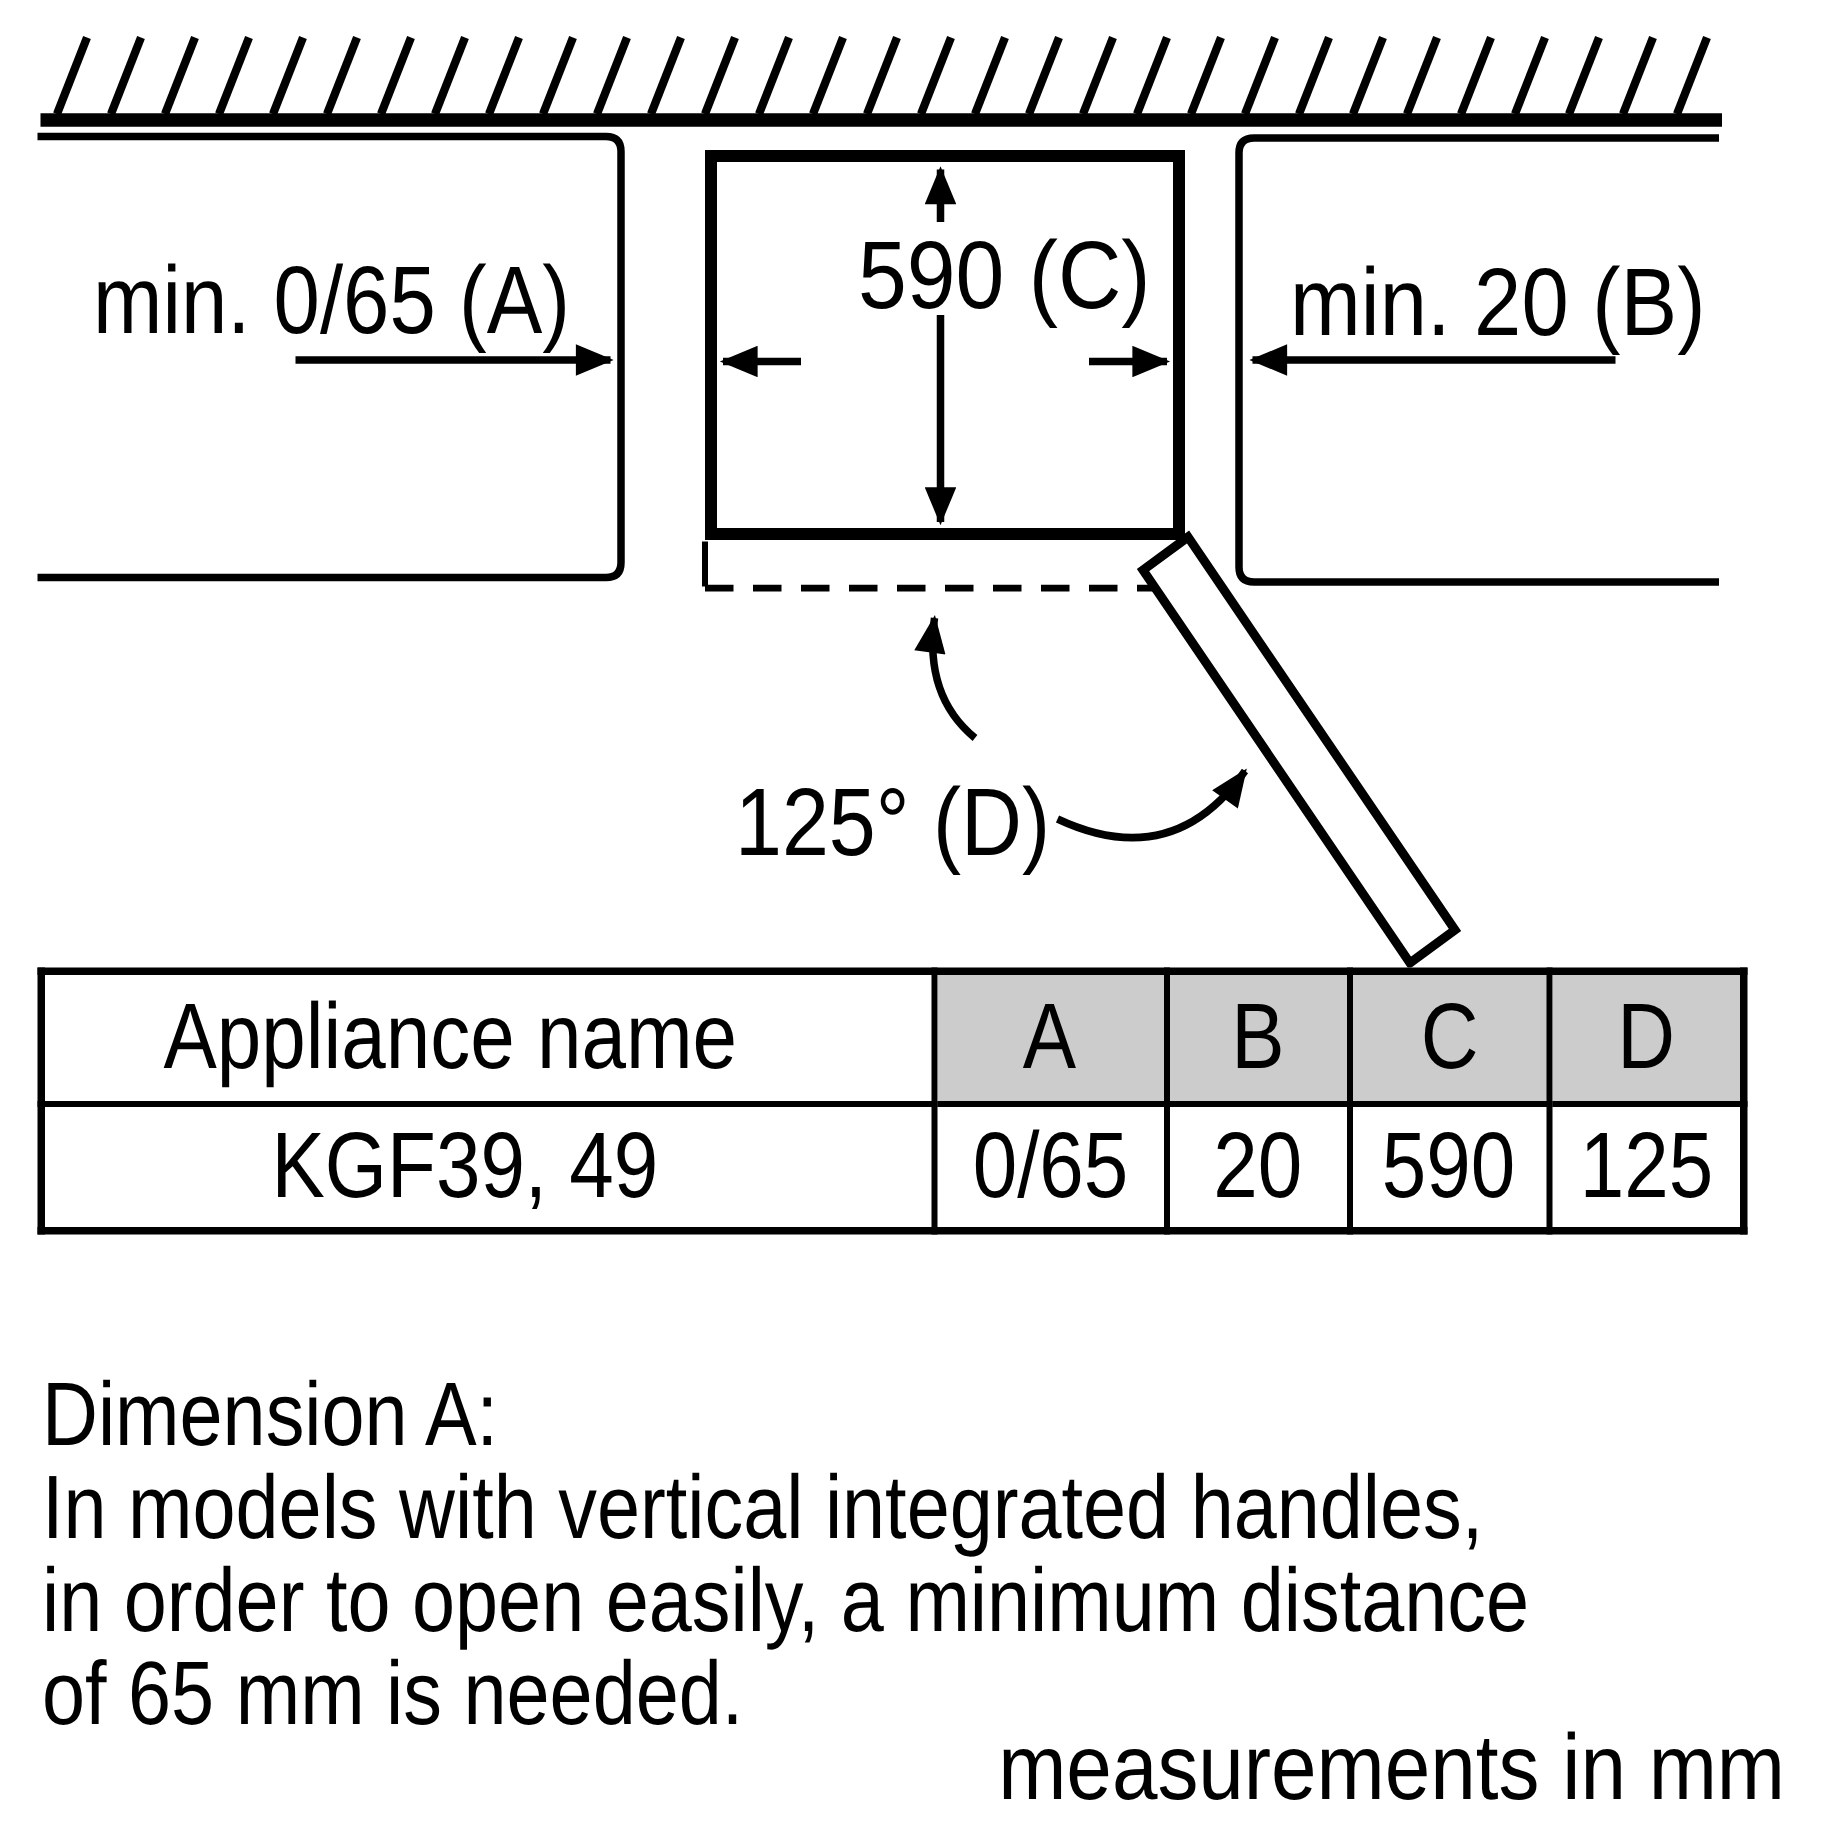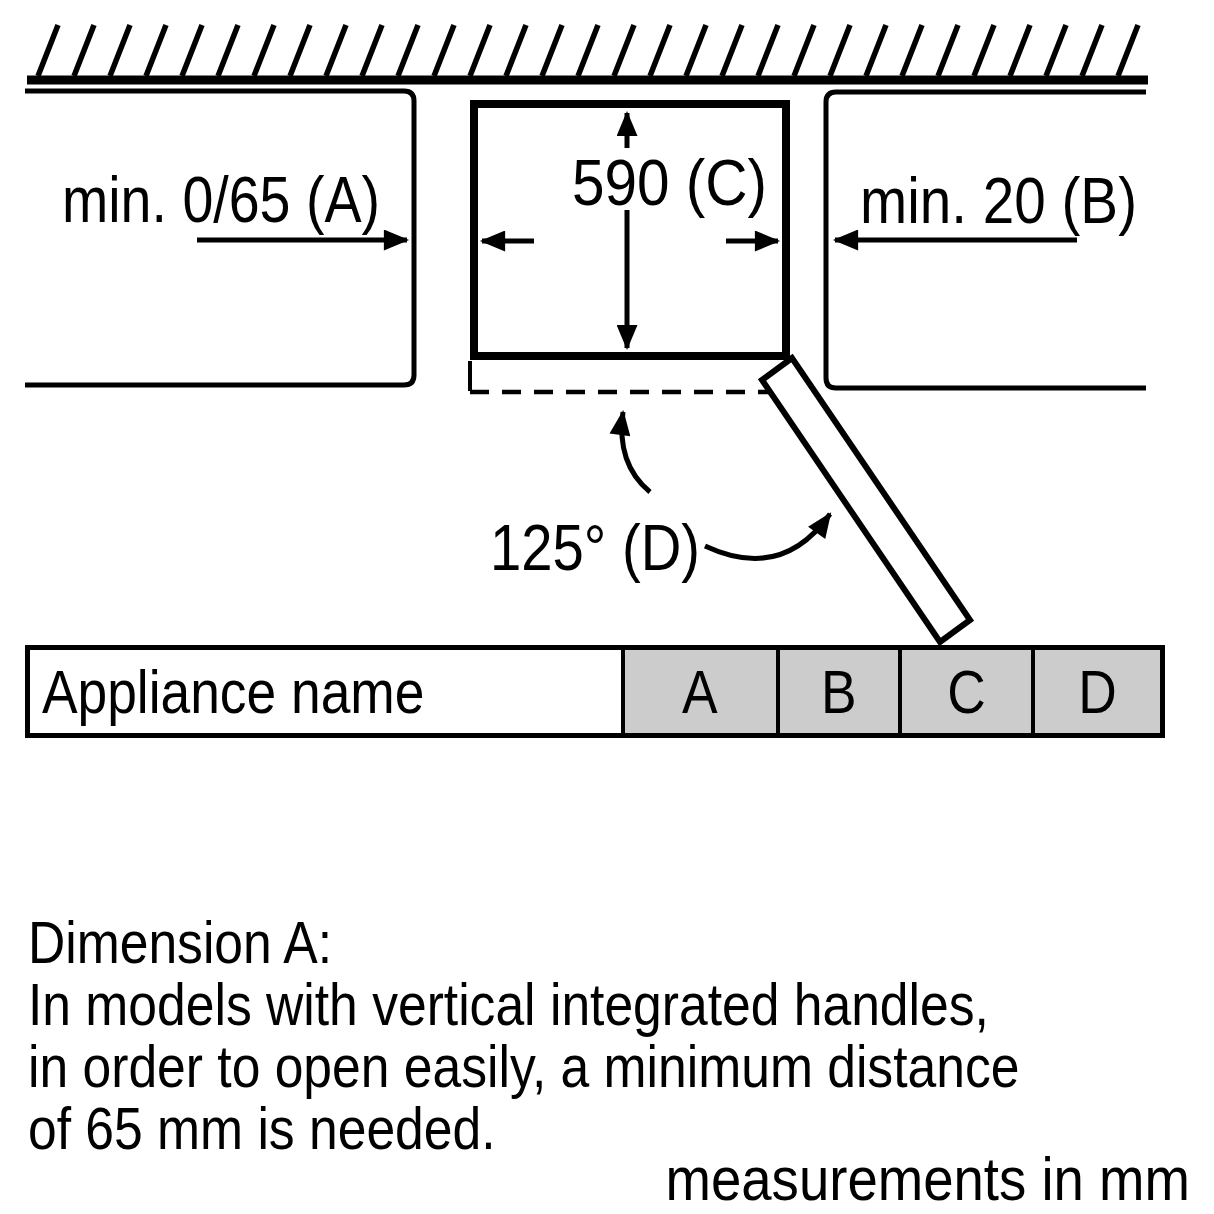--- a/index.html
+++ b/index.html
@@ -32,21 +32,21 @@
   }
   #spec-table td, #spec-table th {
     border: 4px solid #000;
     padding: 0;
     font-weight: normal;
     text-align: center;
     vertical-align: middle;
     overflow: hidden;
     white-space: nowrap;
   }
-  #spec-table .name-col { text-align: left; }
+  #spec-table .name-col { text-align: center; }
   #spec-table .name-col .cd { transform-origin: 0 50%; margin-left: 12px; }
   #spec-table .hdr-dim { background: #cccccc; }
   .cd {
     display: inline-block;
     transform: scaleX(0.86);
     transform-origin: 50% 50%;
     white-space: nowrap;
   }
 
   
@@ -163,20 +163,32 @@
         <span class="cd">Appliance name</span></th>
       <th class="hdr-dim">
         <span class="cd">A</span></th>
       <th class="hdr-dim">
         <span class="cd">B</span></th>
       <th class="hdr-dim">
         <span class="cd">C</span></th>
       <th class="hdr-dim">
         <span class="cd">D</span></th>
     </tr>
+    <tr style="height:85px">
+      <td class="name-col">
+        <span class="cd">KGF39, 49</span></td>
+      <td>
+        <span class="cd">0/65</span></td>
+      <td>
+        <span class="cd">20</span></td>
+      <td>
+        <span class="cd">590</span></td>
+      <td>
+        <span class="cd">125</span></td>
+    </tr>
   </tbody>
     </table>
 
   <div id="notes">
     <div>Dimension A:</div>
     <div>In models with vertical integrated handles,</div>
     <div>in order to open easily, a minimum distance</div>
     <div>of 65 mm is needed.</div>
   </div>
 

